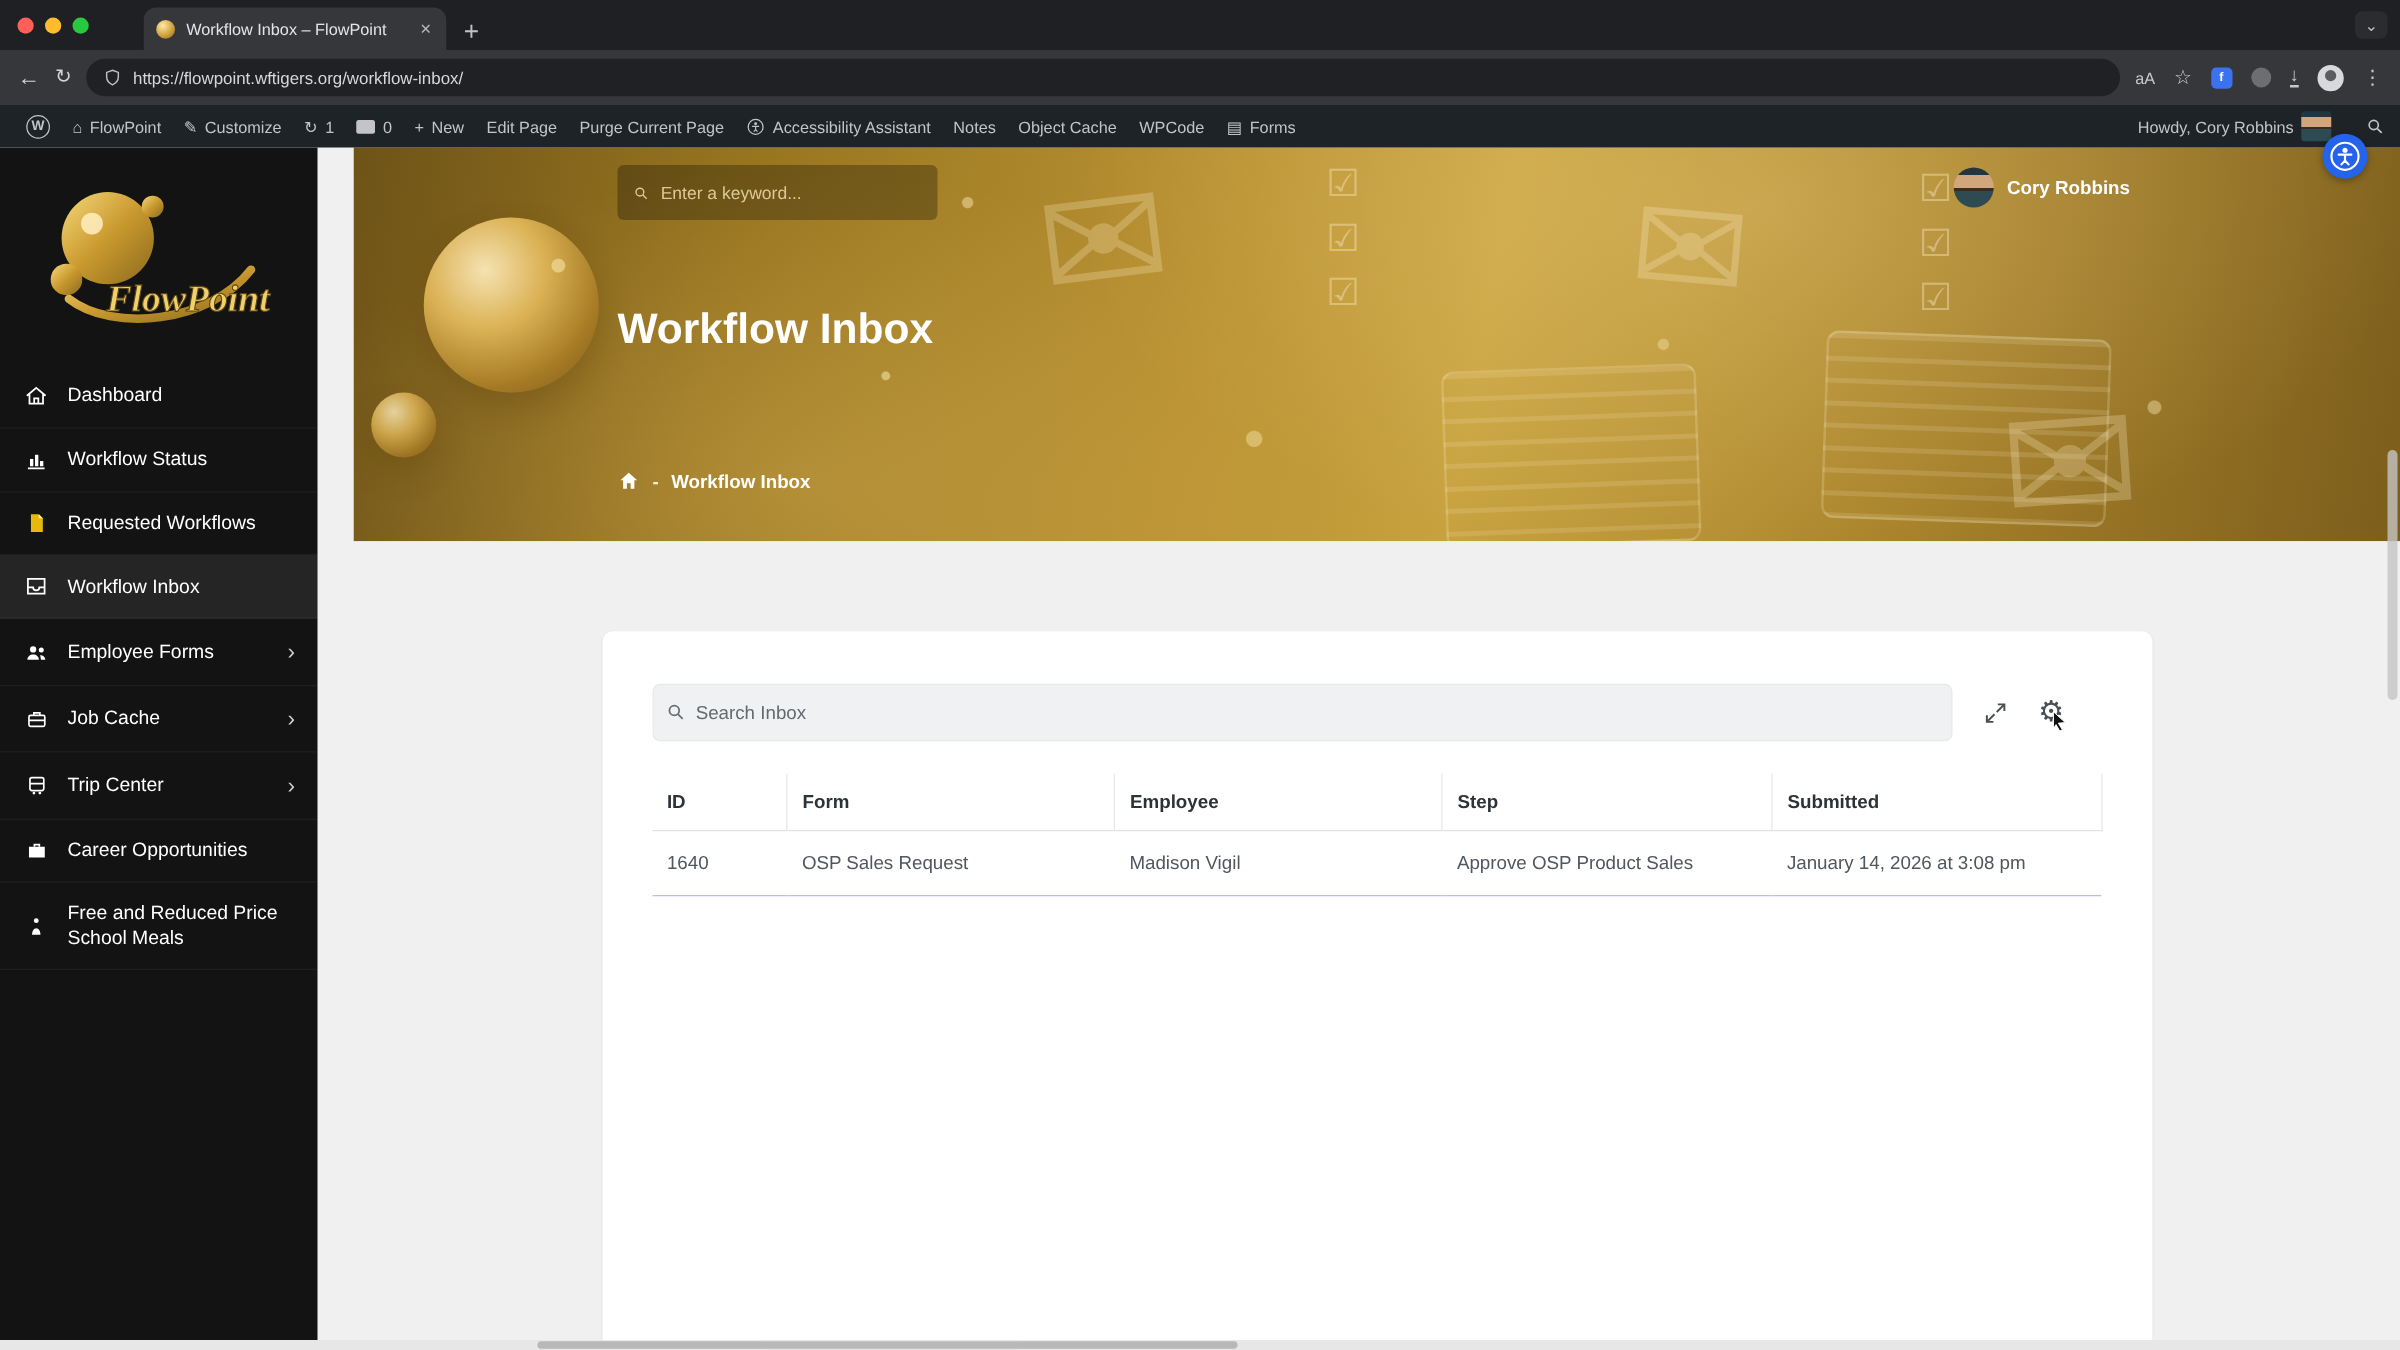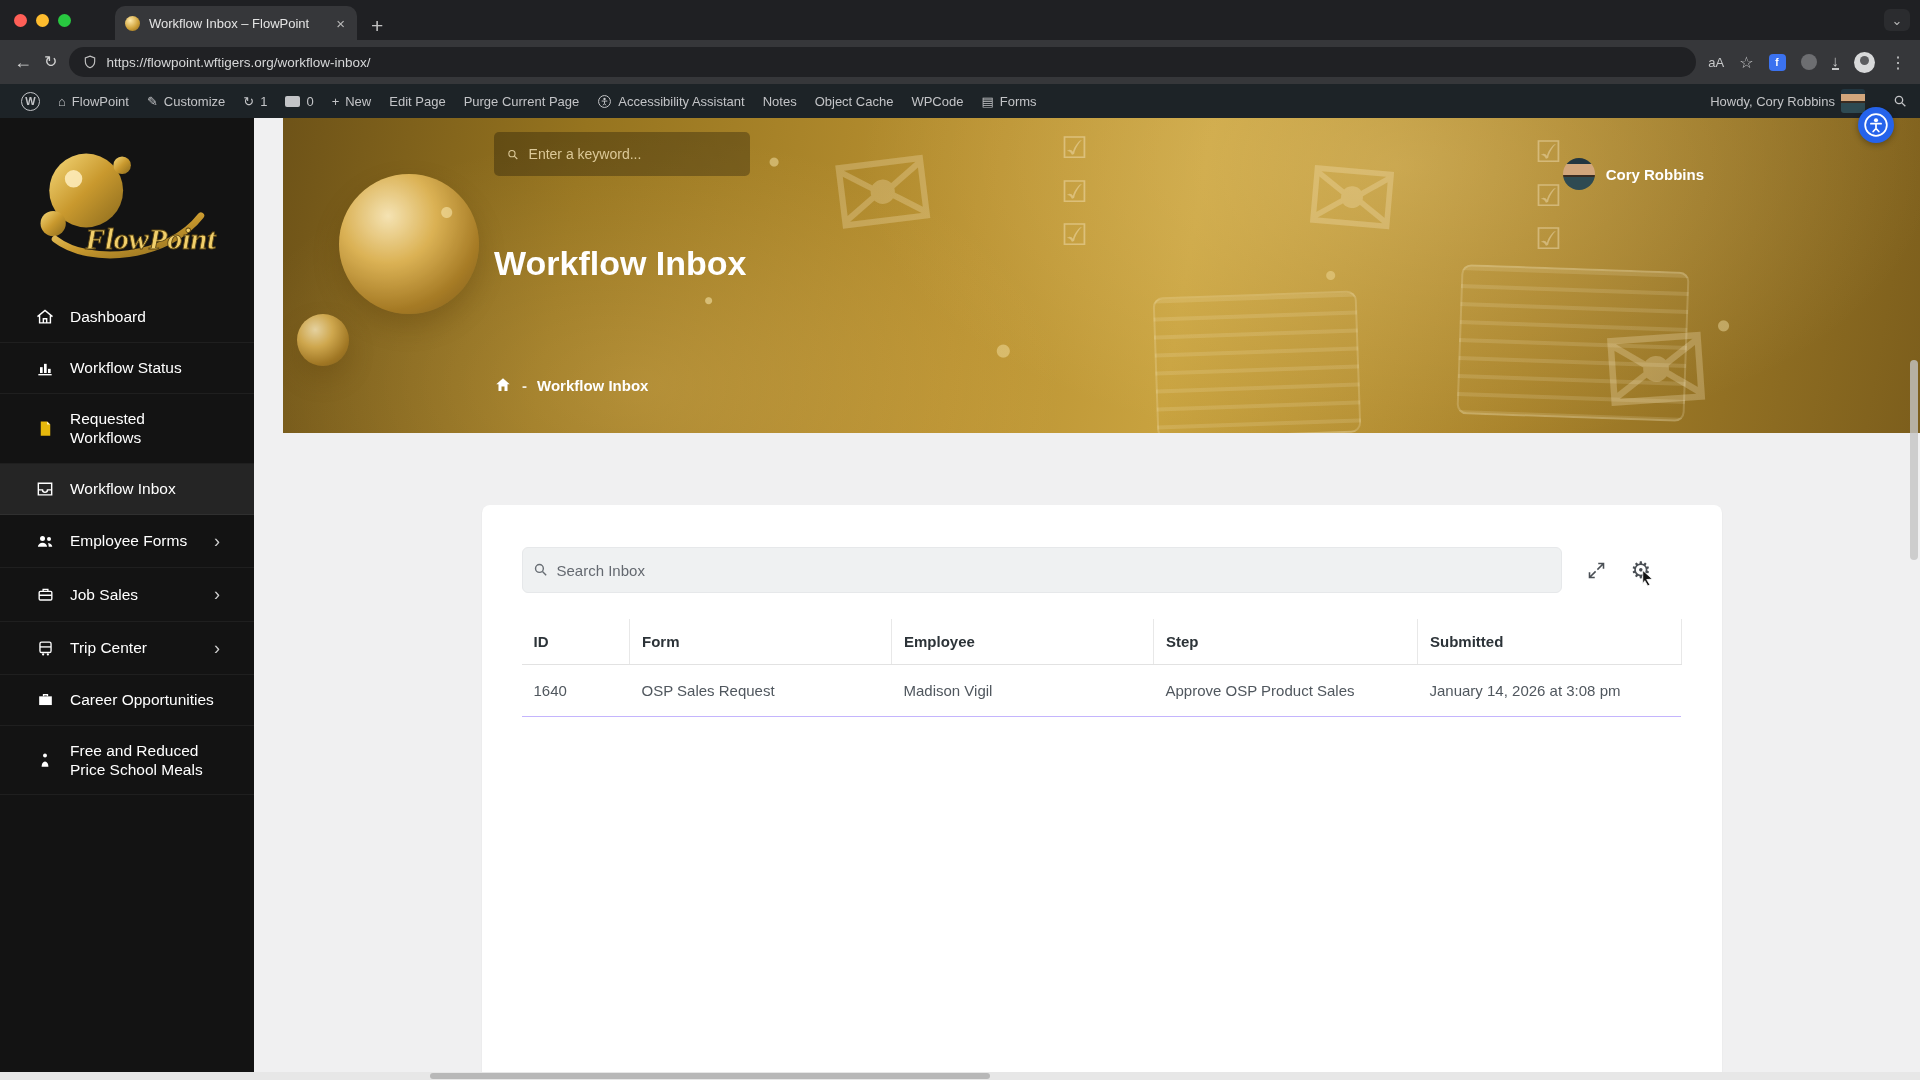--- a/index.html
+++ b/index.html
@@ -45,21 +45,21 @@
   .ab-right { margin-left:auto; display:flex; align-items:center; gap:10px; }
   .pixel-avatar { width:24px; height:24px; border-radius:3px;
      background:linear-gradient(180deg,#233640 0%,#233640 20%,#d2a67c 20%,#d2a67c 52%,#3a2c22 52%,#3a2c22 60%,#2e4a52 60%,#2e4a52 100%); }
   .ab-search { margin-left:8px; display:flex; align-items:center; }
 
   
   .app { flex:1; display:flex; position:relative; min-height:0; }
 
   .sidebar { width:254px; background:#131313; color:#fff; display:flex; flex-direction:column; flex:none; z-index:10; }
   .logo-wrap { padding:22px 18px 16px; display:flex; justify-content:center; }
-  .nav-item { display:flex; align-items:center; gap:14px; padding:15px 34px; font-size:15.5px; line-height:1.25;
+  .nav-item { display:flex; align-items:center; gap:14px; padding:15px 18px; font-size:15.5px; line-height:1.25;
               border-bottom:1px solid rgba(255,255,255,0.05); }
   .nav-item.active { background:rgba(255,255,255,0.08); }
   .nav-icon { width:22px; flex:none; display:flex; align-items:center; justify-content:center; }
   .nav-label { flex:1; }
   .chev { color:#cfcfcf; font-size:18px; margin-left:auto; }
   .meals-btn { margin:auto 26px 30px; background:#9b9b9b; color:#fff; border-radius:6px; padding:12px 8px;
                text-align:center; font-weight:bold; font-size:13.5px; line-height:1.4; letter-spacing:.2px; }
 
   .main { flex:1; display:flex; flex-direction:column; min-width:0;padding-left:29px; }
 
@@ -92,21 +92,21 @@
   .panel { position:absolute; border:2px solid rgba(255,245,215,.2); border-radius:10px;
     background:repeating-linear-gradient(180deg, rgba(255,245,215,.14) 0 4px, transparent 4px 18px); }
   .p1 { left:1176px; top:150px; width:228px; height:150px; transform:rotate(2deg); }
   .p2 { left:872px; top:176px; width:204px; height:142px; transform:rotate(-2deg); }
 
   .hero-search { position:absolute; left:211px; top:14px; width:256px; height:44px; background:rgba(0,0,0,.28);
     border-radius:5px; display:flex; align-items:center; gap:9px; padding:0 12px; color:#e6d6ac; z-index:3; }
   .hero-search input { background:transparent; border:none; outline:none; color:#f0e3bd; font-size:14px; width:100%;
     font-family:"Liberation Sans", sans-serif; }
   .hero-search input::placeholder { color:#dcc998; }
-  .hero-user { position:absolute; top:16px; right:216px; display:flex; align-items:center; gap:11px; z-index:3;margin-top:24px; }
+  .hero-user { position:absolute; top:16px; right:216px; display:flex; align-items:center; gap:11px; z-index:3; }
   .hero-avatar { width:32px; height:32px; border-radius:50%;
      background:linear-gradient(180deg,#233640 0%,#233640 20%,#d2a67c 20%,#d2a67c 52%,#3a2c22 52%,#3a2c22 60%,#2e4a52 60%,#2e4a52 100%); }
   .hero-user-name { color:#fff; font-weight:bold; font-size:15px; }
   .hero-title { position:absolute; left:211px; top:126px; color:#fff; font-size:34px; font-weight:800; z-index:3; }
   .breadcrumb { position:absolute; left:211px; top:258px; display:flex; align-items:center; gap:10px; color:#fff;
     font-size:15px; font-weight:600; z-index:3; }
   .bc-sep { opacity:.85; }
 
   
   .content { flex:1; background:#f0f0f1; position:relative; overflow:hidden; }
@@ -305,21 +305,21 @@
           <span class="nav-label">Employee Forms</span>
           <span class="chev">›</span>
         </div>
         <div class="nav-item">
           <span class="nav-icon">
               <svg width="19" height="19" viewBox="0 0 24 24" fill="none" stroke="#fff" stroke-width="1.7">
                 <rect x="4" y="8" width="16" height="11" rx="1.5"></rect>
                 <path d="M9 8V5.5h6V8M4 13h16"></path>
               </svg>
             </span>
-          <span class="nav-label">Job Sales</span>
+          <span class="nav-label">Job Cache</span>
           <span class="chev">›</span>
         </div>
         <div class="nav-item">
           <span class="nav-icon">
               <svg width="19" height="19" viewBox="0 0 24 24" fill="none" stroke="#fff" stroke-width="1.7">
                 <rect x="5" y="4" width="14" height="13" rx="2"></rect>
                 <path d="M5 10h14"></path>
                 <circle cx="9" cy="19.5" r="1.4" fill="#fff" stroke="none"></circle>
                 <circle cx="15" cy="19.5" r="1.4" fill="#fff" stroke="none"></circle>
               </svg>

